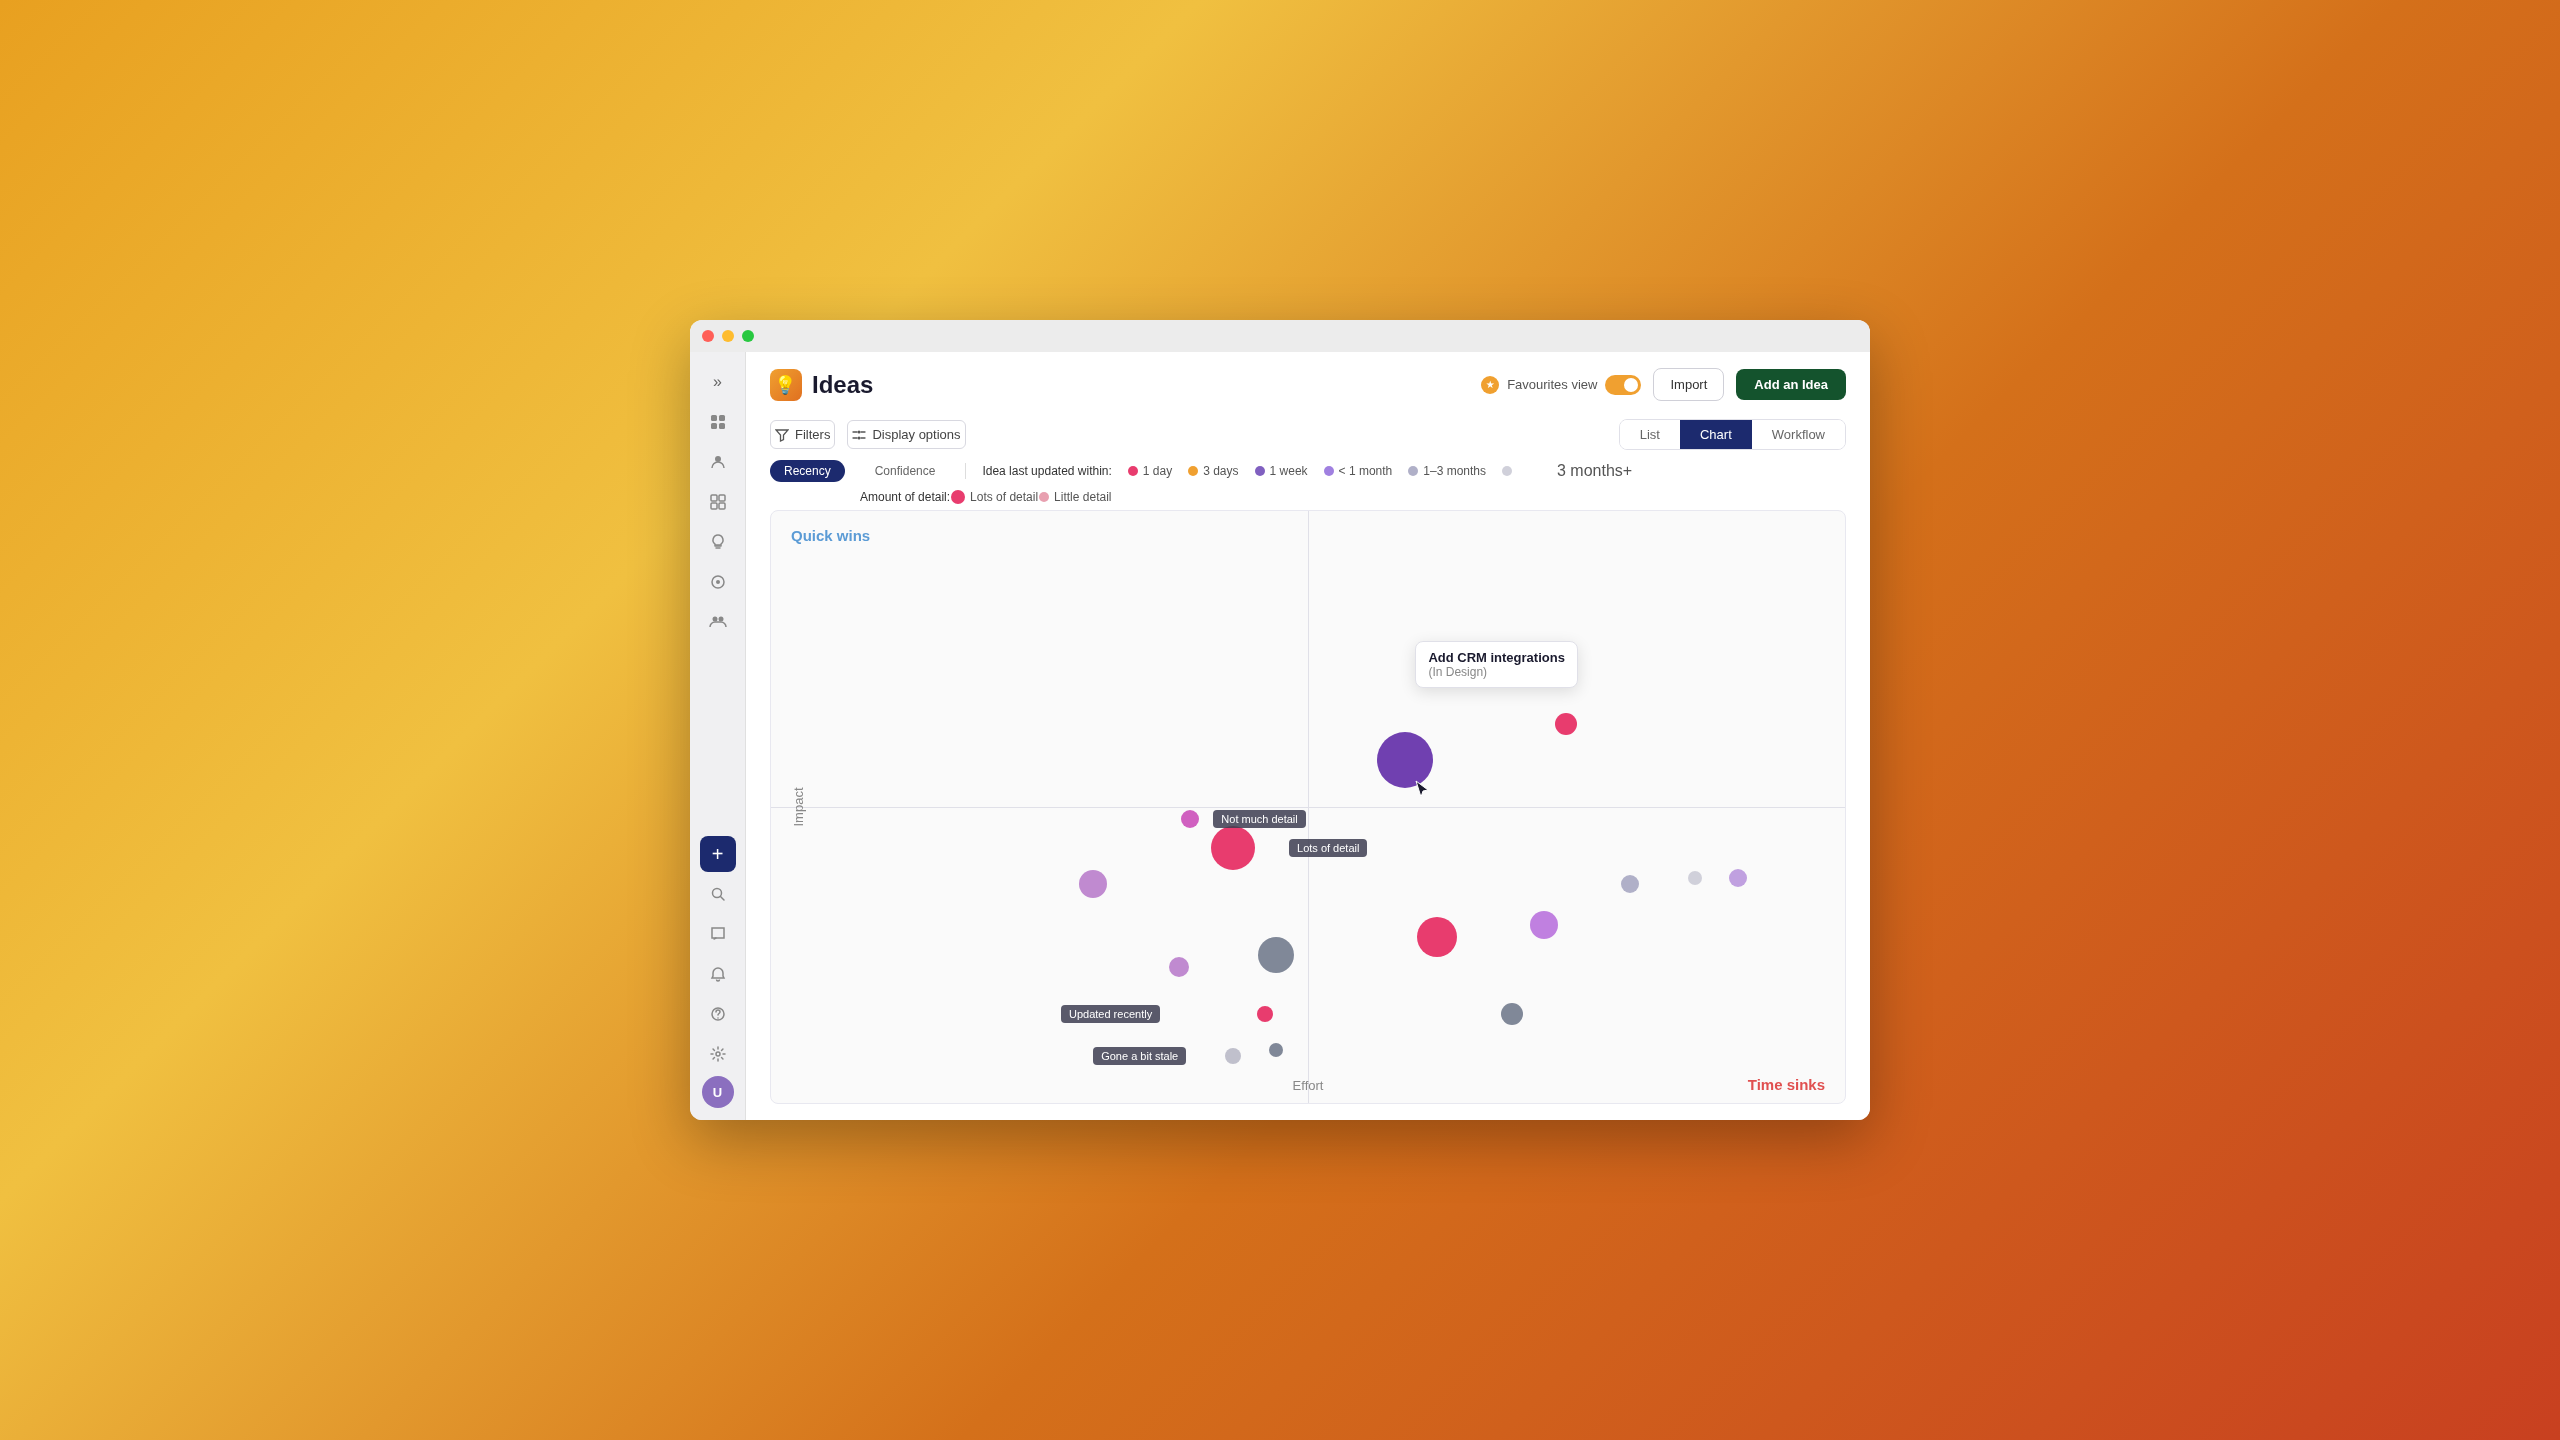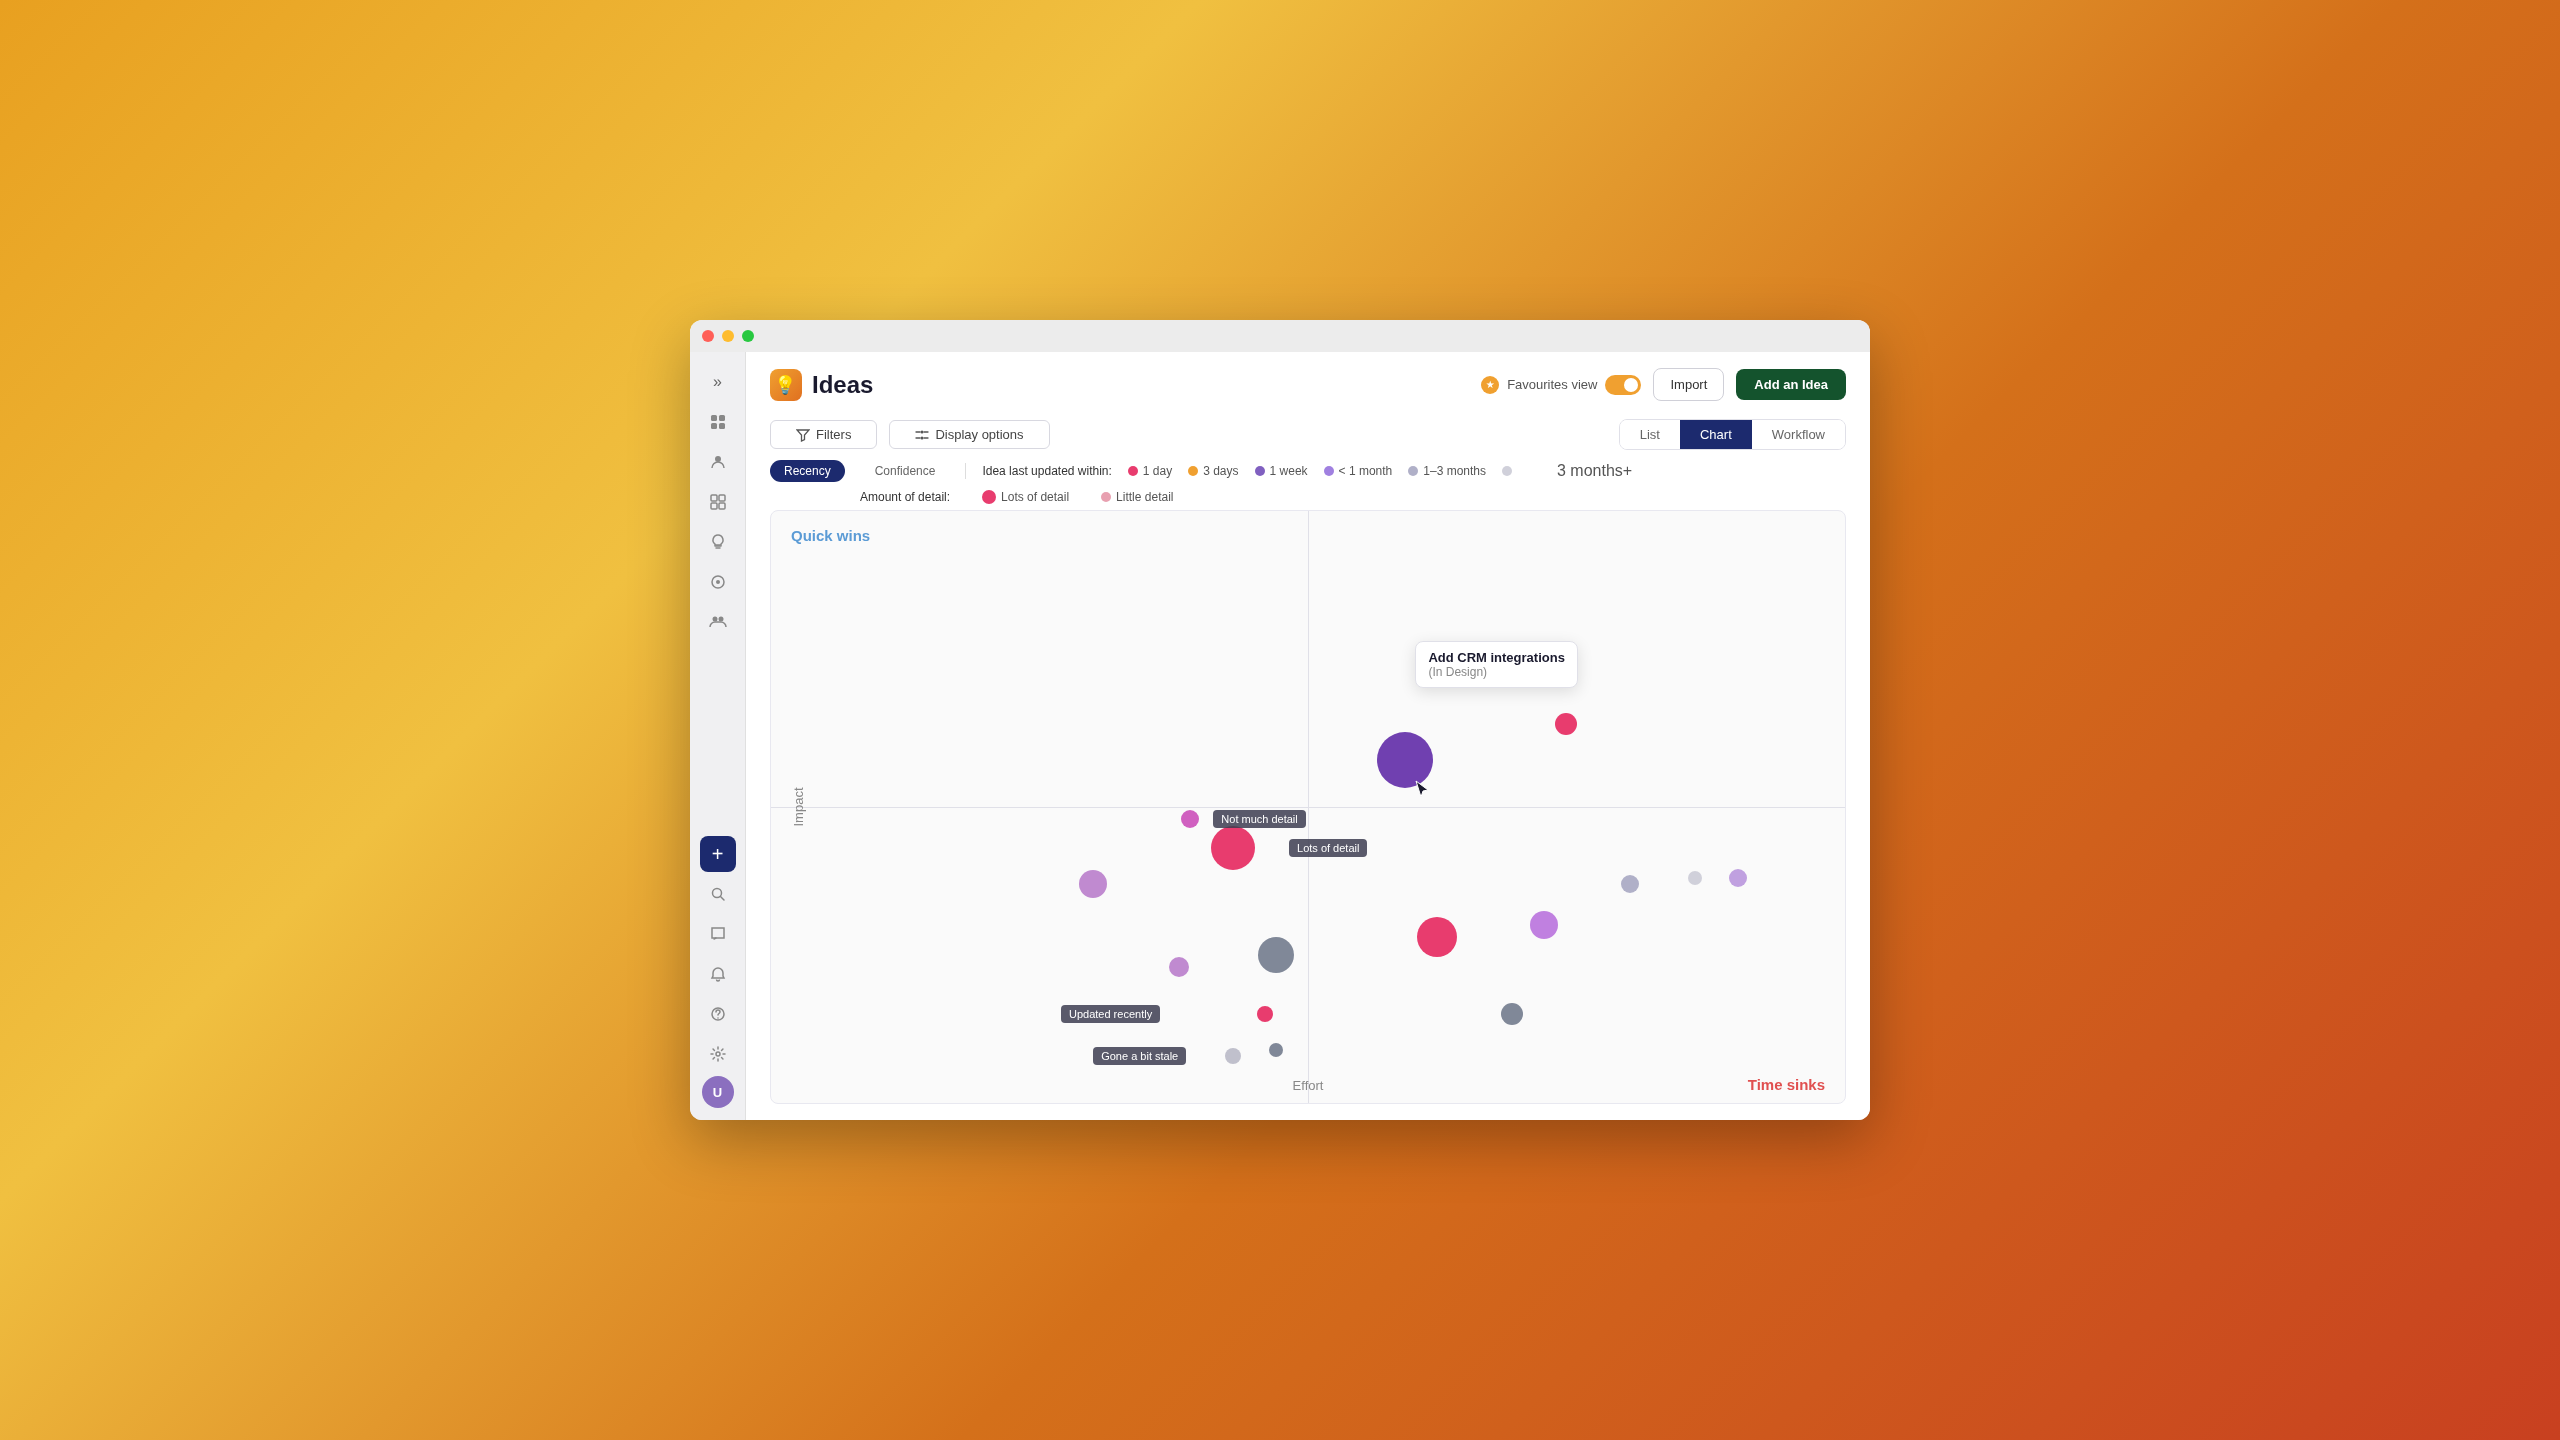--- a/index.html
+++ b/index.html
@@ -201,21 +201,21 @@
     }
     .toolbar-left {
       display: flex;
       align-items: center;
       gap: 12px;
     }
     .filter-btn {
       display: flex;
       align-items: center;
       gap: 6px;
-      padding: 6px 25px;
+      padding: 6px 4px;
       border: 1.5px solid #d8d8e0;
       border-radius: 6px;
       background: white;
       font-size: 13px;
       color: #444;
       cursor: pointer;
     }
     .view-switcher {
       display: flex;
       border-radius: 8px;
@@ -512,21 +512,21 @@
           </div>
           <div class="legend-item">
             <div class="legend-dot" style="background:#b0b0c8;"></div>
             <span style="font-size:12px;color:#555;">1–3 months</span>
           </div>
           <div class="legend-item">
             <div class="legend-dot" style="background:#d0d0da;"></div>
             <span style="font-size:16px;color:#555;margin-left:40px;">3 months+</span>
           </div>
         </div>
-        <div style="display:flex;gap:32px;margin-bottom:6px;margin-left:90px;">
+        <div style="display:flex;gap:1px;margin-bottom:6px;margin-left:90px;">
           <span style="font-size:12px;font-weight:500;color:#333;">Amount of detail:</span>
           <div class="legend-item">
             <div class="legend-dot" style="background:#e83c6e;width:14px;height:14px;"></div>
             <span style="font-size:12px;color:#555;">Lots of detail</span>
           </div>
           <div class="legend-item">
             <div class="legend-dot" style="background:#e8a0b0;width:10px;height:10px;"></div>
             <span style="font-size:12px;color:#555;">Little detail</span>
           </div>
         </div>

